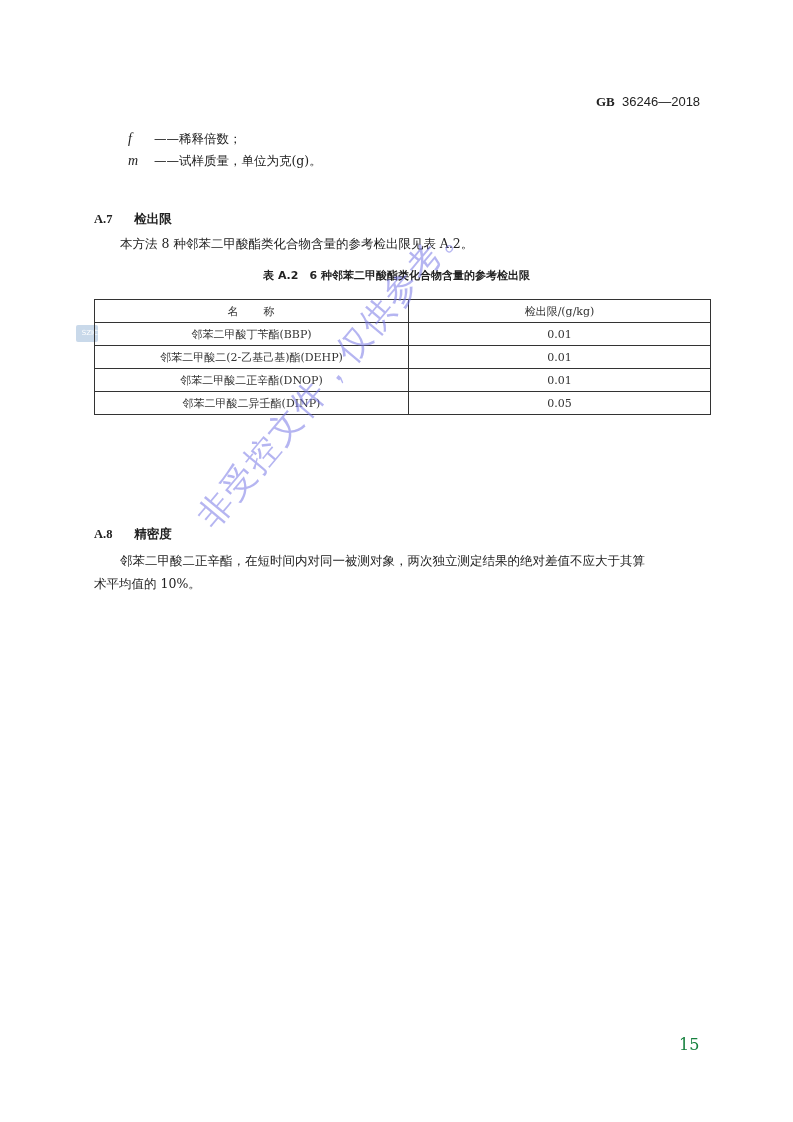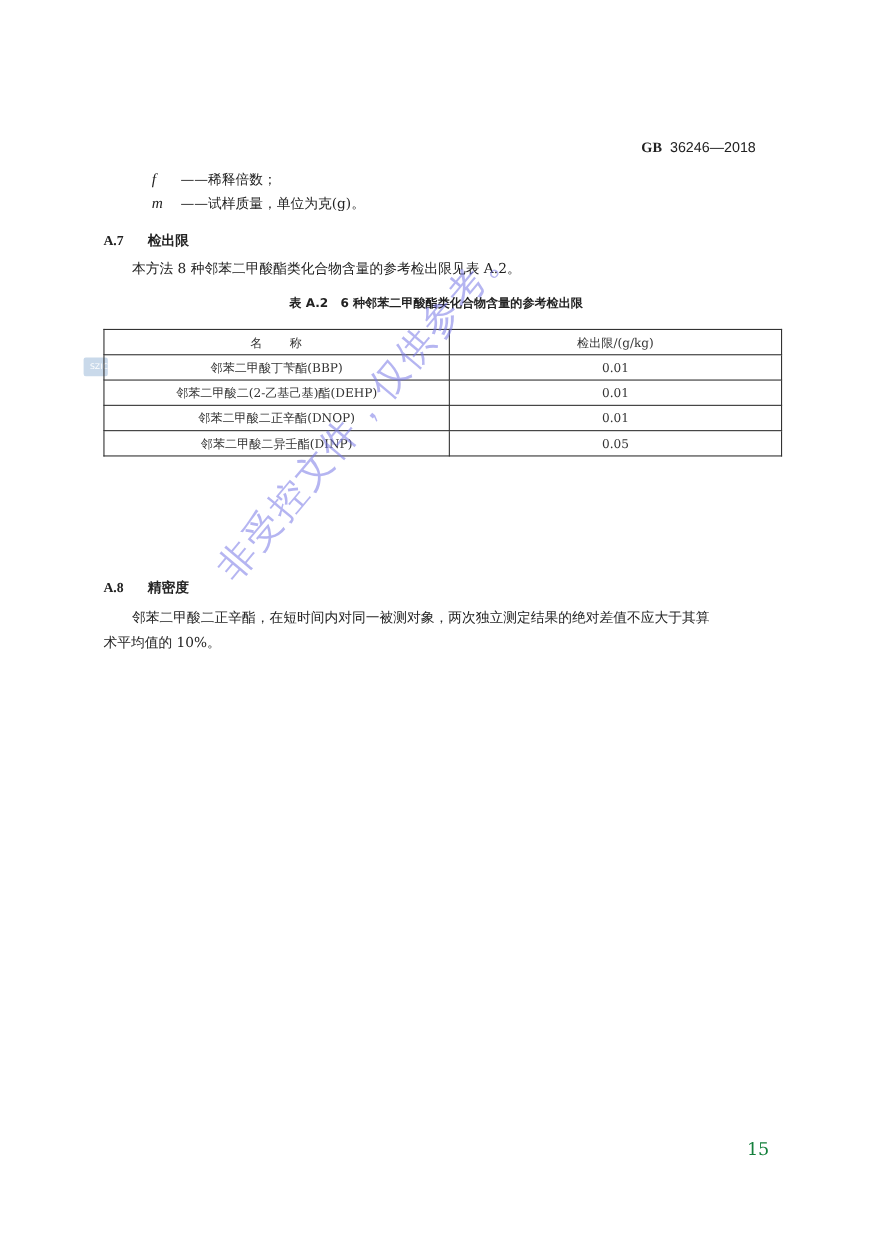--- a/index.html
+++ b/index.html
@@ -1,21 +1,21 @@
 <!DOCTYPE html>
 <html><head>
 <meta charset="utf-8">
 <style>
   html, body { margin: 0; padding: 0; background: #ffffff; }
   body { width: 793px; height: 1122px; position: relative; overflow: hidden;
          font-family: "DejaVu Serif", "Liberation Serif", serif; color: #222; }
   .abs { position: absolute; }
-  .std-code { left: 583px; top: 94px; font-size: 13px; font-family: "Liberation Sans", sans-serif; white-space: nowrap; margin-top: 32px; }
+  .std-code { left: 596px; top: 94px; font-size: 13px; font-family: "Liberation Sans", sans-serif; white-space: nowrap; }
   .std-code .gb { font-weight: bold; font-family: "Liberation Serif", serif; }
-  .var-line { left: 138px; font-size: 12.5px; white-space: nowrap; margin-top: 24px; }
+  .var-line { left: 128px; font-size: 12.5px; white-space: nowrap; }
   .var-line .sym { font-style: italic; display: inline-block; width: 22px; font-family: "Liberation Serif", serif; font-size: 14px; }
   .heading { left: 94px; font-size: 12.5px; font-weight: bold; font-family: "DejaVu Sans", sans-serif; white-space: nowrap; }
   .heading .num { font-family: "Liberation Serif", serif; display: inline-block; width: 36px; margin-top: 17px; }
   .para { left: 94px; font-size: 12.5px; line-height: 23px; white-space: nowrap; }
   .caption { left: 0; width: 793px; top: 268px; text-align: center; font-size: 11px; font-weight: bold; font-family: "DejaVu Sans", sans-serif; }
   table.limits { position: absolute; left: 94px; top: 299px; width: 617px; border-collapse: collapse;
                  font-size: 11px; color: #333; }
   table.limits td, table.limits th { border: 1.2px solid #333; height: 22px; padding: 0; text-align: center; font-weight: normal; }
   table.limits th.c1 { width: 313px; letter-spacing: 1px; }
   .logo { left: 76px; top: 325px; width: 22px; height: 17px; background: #c9d9ea; color: #fff;

